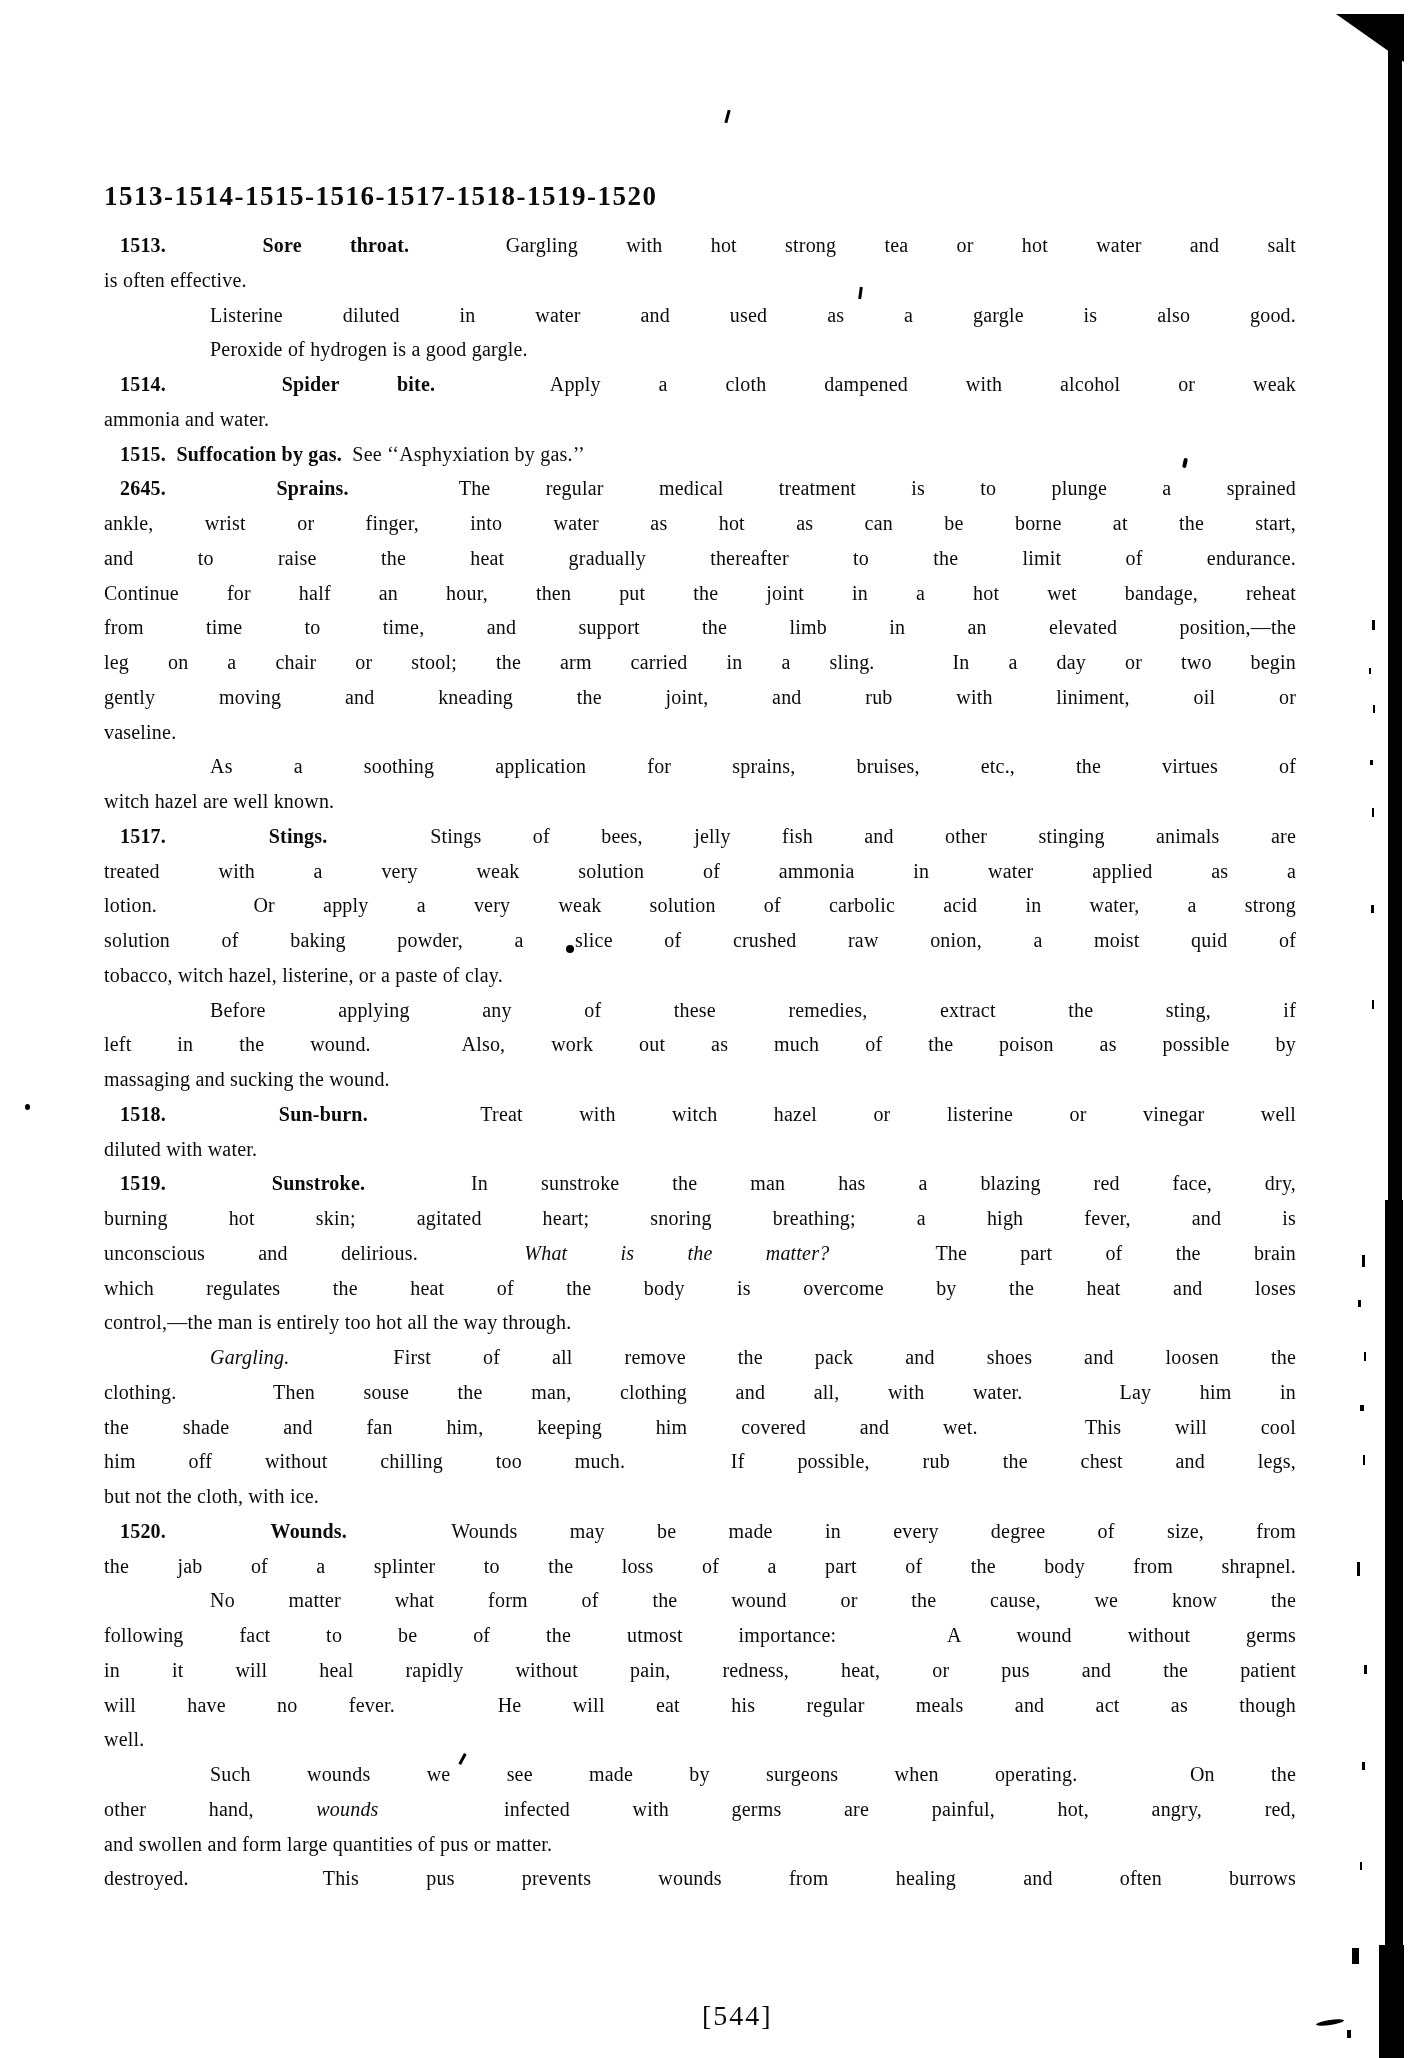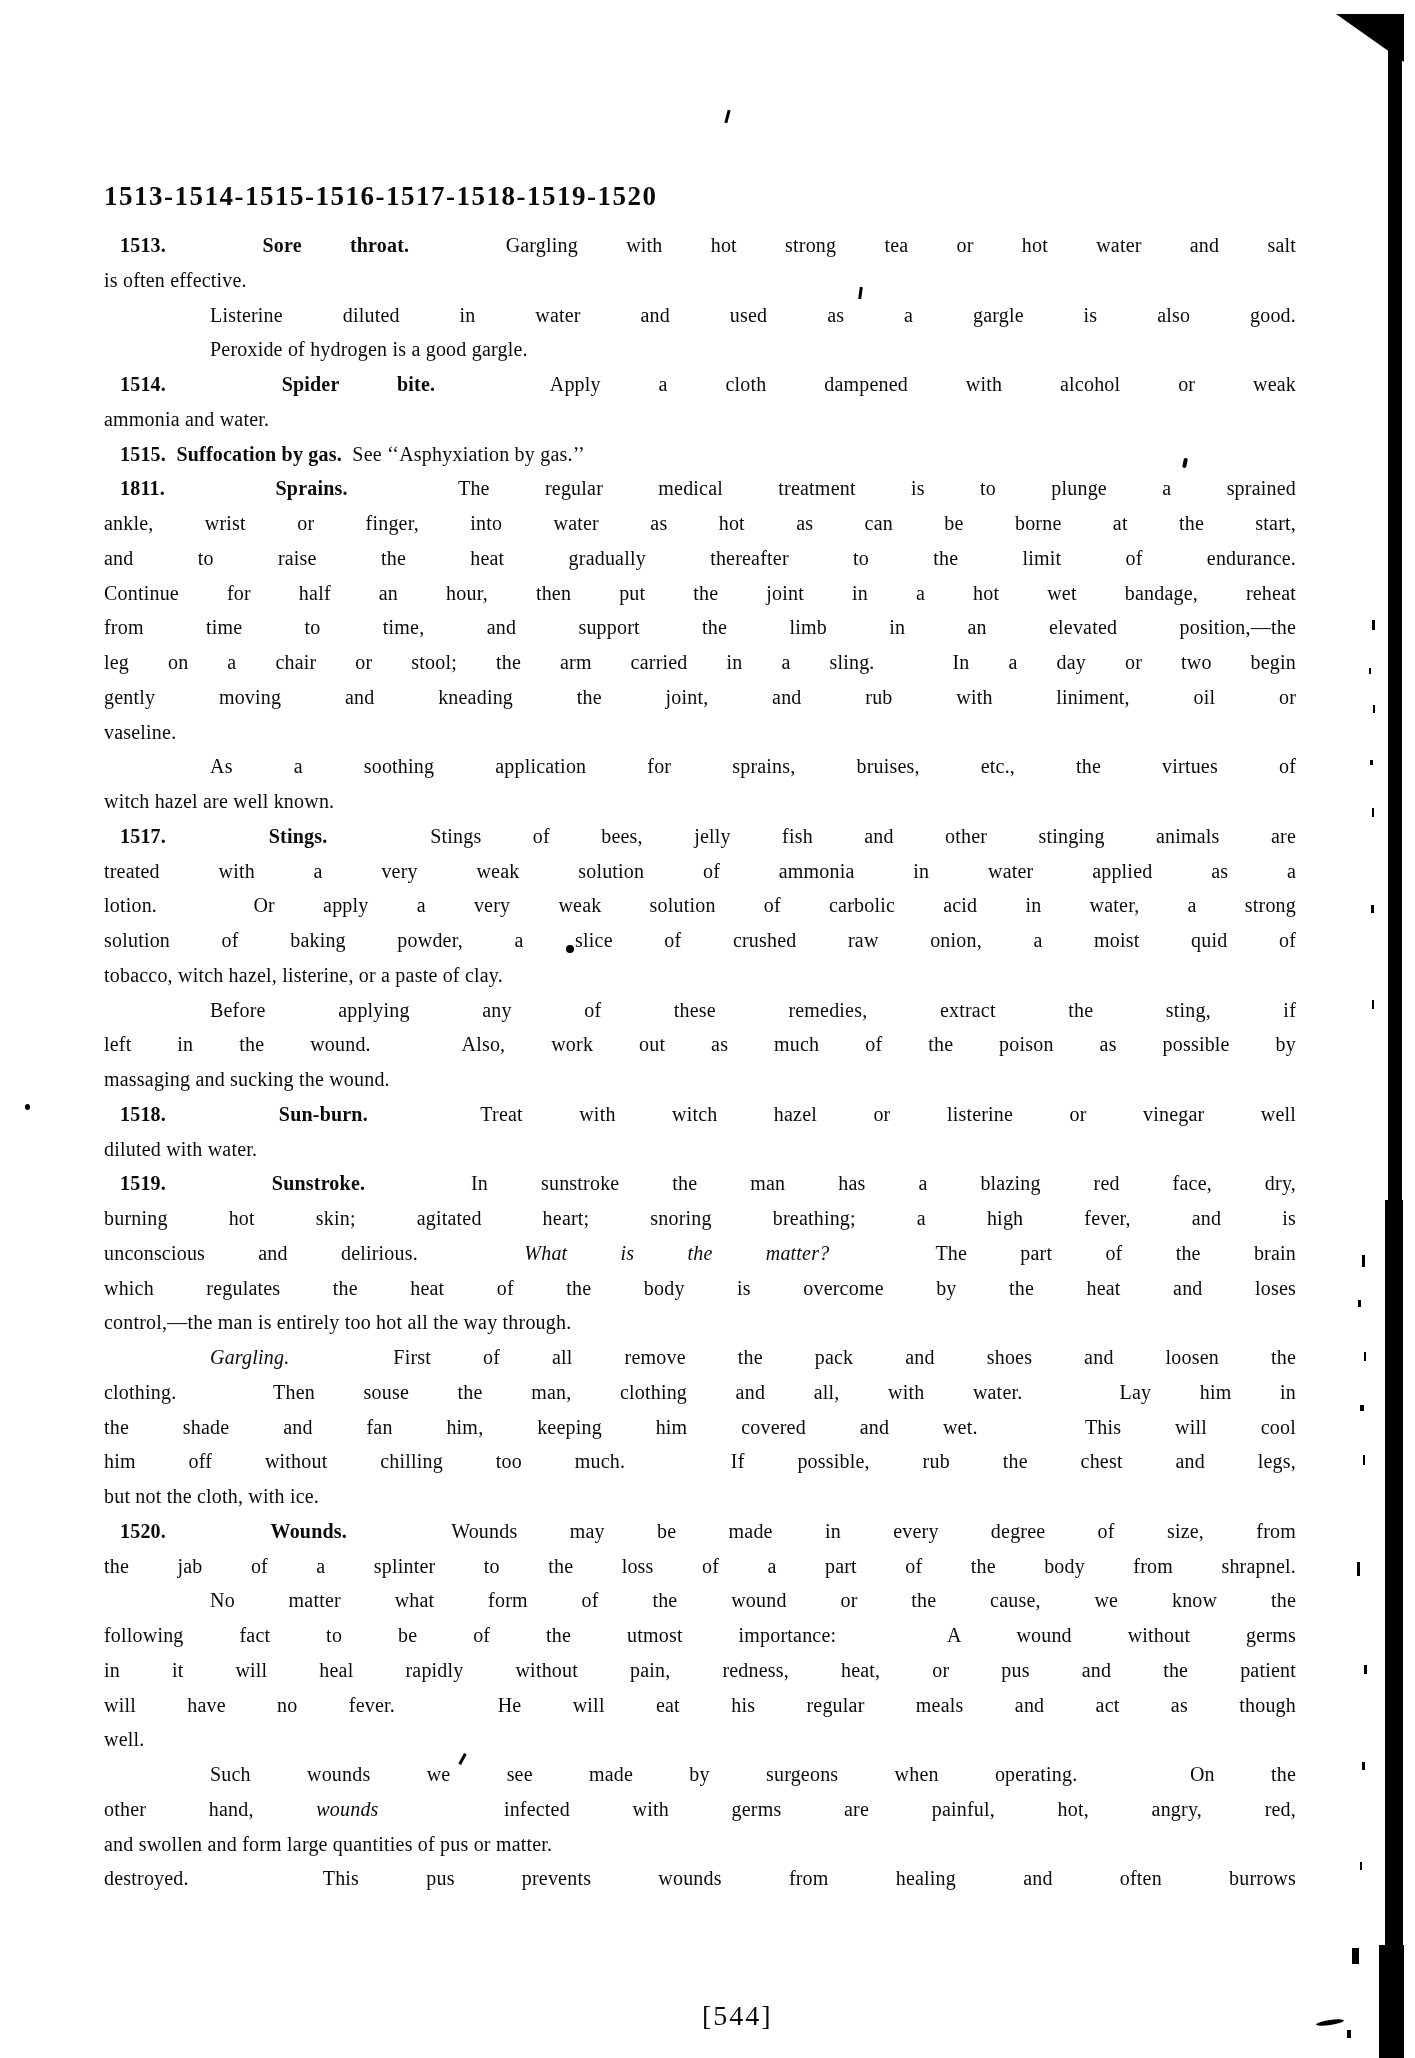--- a/index.html
+++ b/index.html
@@ -37,21 +37,21 @@
 <div class="page-header">1513-1514-1515-1516-1517-1518-1519-1520</div>
 
 <div class="text-column">
     <div class="ln j ip"><span class="b">1513.</span><span>  </span><span class="b">Sore throat.</span><span>  Gargling with hot strong tea or hot water and salt</span></div>
     <div class="ln"><span>is often effective.</span></div>
     <div class="ln j ic"><span>Listerine diluted in water and used as a gargle is also good.</span></div>
     <div class="ln ic"><span>Peroxide of hydrogen is a good gargle.</span></div>
     <div class="ln j ip"><span class="b">1514.</span><span>  </span><span class="b">Spider bite.</span><span>  Apply a cloth dampened with alcohol or weak</span></div>
     <div class="ln"><span>ammonia and water.</span></div>
     <div class="ln ip"><span class="b">1515.</span><span>  </span><span class="b">Suffocation by gas.</span><span>  See ‘‘Asphyxiation by gas.’’</span></div>
-    <div class="ln j ip"><span class="b">1811.</span><span>  </span><span class="b">Sprains.</span><span>  The regular medical treatment is to plunge a sprained</span></div>
+    <div class="ln j ip"><span class="b">2645.</span><span>  </span><span class="b">Sprains.</span><span>  The regular medical treatment is to plunge a sprained</span></div>
     <div class="ln j"><span>ankle, wrist or finger, into water as hot as can be borne at the start,</span></div>
     <div class="ln j"><span>and to raise the heat gradually thereafter to the limit of endurance.</span></div>
     <div class="ln j"><span>Continue for half an hour, then put the joint in a hot wet bandage, reheat</span></div>
     <div class="ln j"><span>from time to time, and support the limb in an elevated position,—the</span></div>
     <div class="ln j"><span>leg on a chair or stool; the arm carried in a sling.  In a day or two begin</span></div>
     <div class="ln j"><span>gently moving and kneading the joint, and rub with liniment, oil or</span></div>
     <div class="ln"><span>vaseline.</span></div>
     <div class="ln j ic"><span>As a soothing application for sprains, bruises, etc., the virtues of</span></div>
     <div class="ln"><span>witch hazel are well known.</span></div>
     <div class="ln j ip"><span class="b">1517.</span><span>  </span><span class="b">Stings.</span><span>  Stings of bees, jelly fish and other stinging animals are</span></div>

